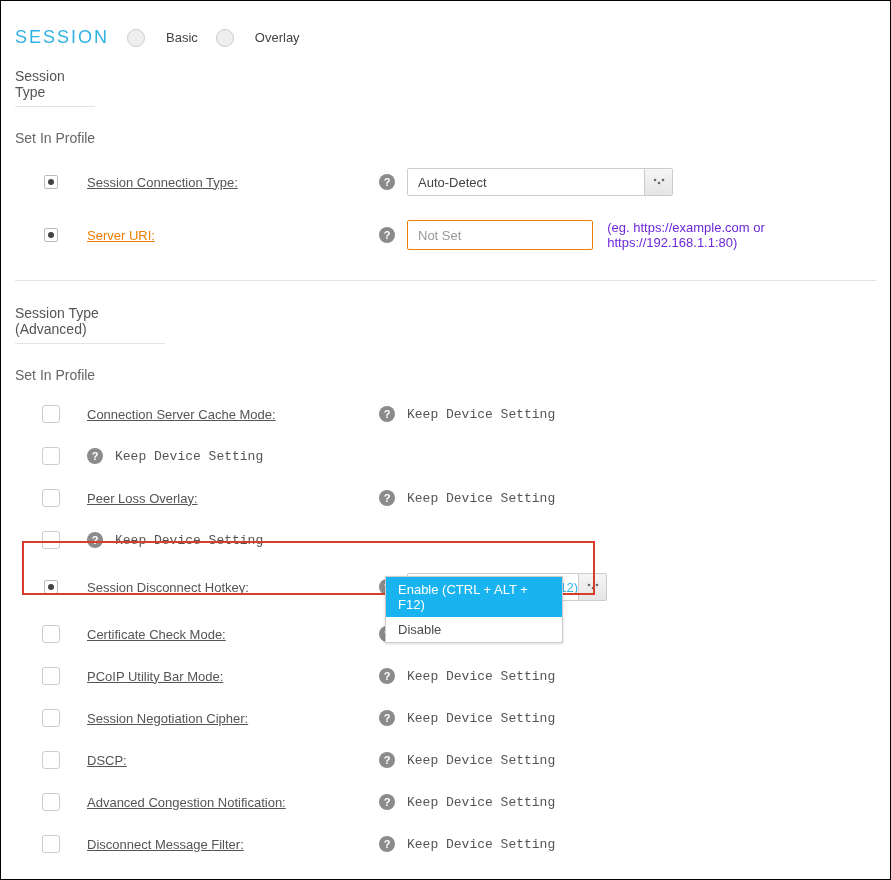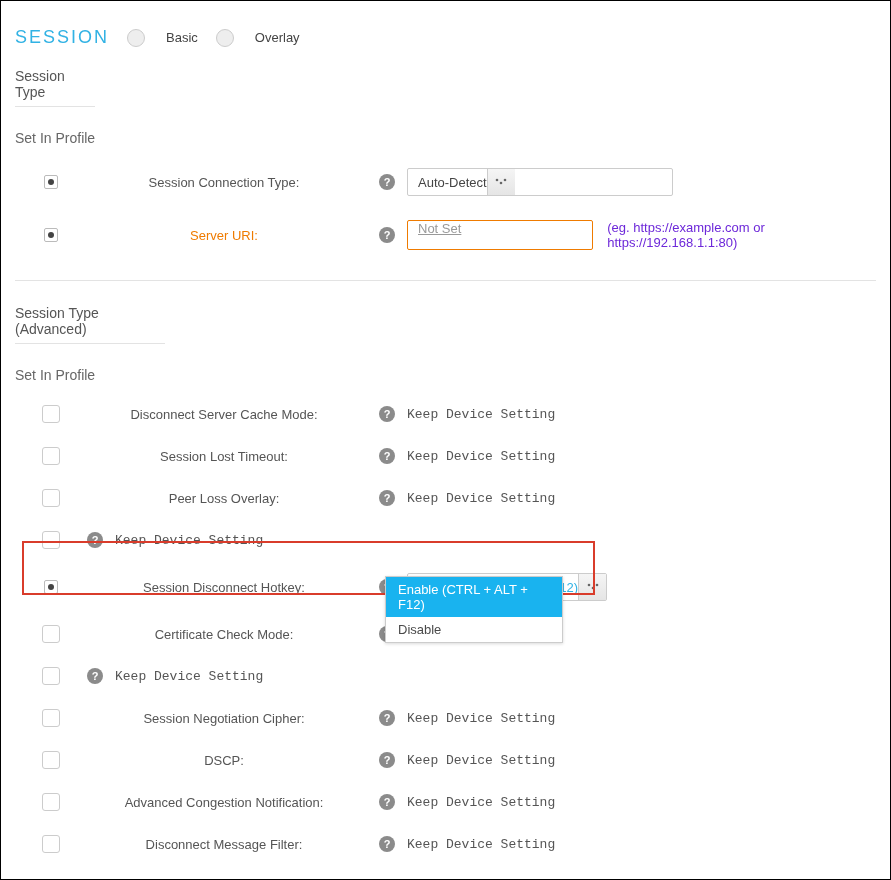--- a/index.html
+++ b/index.html
@@ -47,60 +47,60 @@
   .section-title.wider{ width:150px; }
   .sub-title { font-size:14px; color:#666; margin:8px 0 10px 0; }
   .divider { border-top:1px solid #e3e3e3; margin:10px 14px; }
 
   .row {
     display:flex; align-items:center;
     padding:12px 0;
     position:relative;
   }
   .col-check { width:72px; display:flex; justify-content:center; }
-  .col-label { width:292px; text-align:center; padding-right:18px; color:#555;}
+  .col-label { width:292px; text-align:left; padding-right:18px; color:#555;text-decoration:underline;}
   .col-help { width:28px; display:flex; justify-content:flex-start; }
   .col-value { flex:1; display:flex; align-items:center; gap:14px; }
 
   .row.orange .col-label { color:#ef7b00; }
 
   .radio-small {
     width:14px;height:14px;border:1px solid #bbb;border-radius:2px;
     display:flex;align-items:center;justify-content:center;background:#fff;
   }
   .radio-small .dot{ width:6px;height:6px;border-radius:50%;background:#444; }
   .checkbox {
     width:18px;height:18px;border:1px solid #ccc;border-radius:3px;background:#fff;
   }
   .help-icon {
     width:16px;height:16px;border-radius:50%;
     background:#8b8b8b;color:#fff;font-size:11px;font-weight:bold;
     display:flex;align-items:center;justify-content:center;
     cursor:pointer;
   }
   .select {
-    display:flex;align-items:center;justify-content:flex-start;
+    display:flex;align-items:center;justify-content:space-between;
     border:1px solid #ccc;border-radius:2px;background:#fff;
     height:28px;padding:0 0 0 10px;font-size:13px;color:#444;
     min-width:266px;
   }
   .select.highlight span.sel-text{ color:#31b2e4; }
   .select.narrow{ min-width:186px; }
   .select .caret-box{
     width:28px;height:26px;border-left:1px solid #ccc;
     background:linear-gradient(#f5f5f5,#e5e5e5);
     display:flex;align-items:center;justify-content:center;
   }
   .caret-icon{
     display:block;
   }
   .text-input{
     border:1px solid #ef7b00;border-radius:2px;height:30px;
     width:200px;padding:0 10px;color:#999;font-size:13px;
-    display:flex;align-items:flex-start;background:#fff;text-decoration:underline;
+    display:flex;align-items:center;background:#fff;
   }
   .hint{ color:#6d28d9; font-size:13px; }
   .static-value{ color:#555;font-family:Liberation Mono, monospace; }
 
   .highlight-box{
     position:absolute;
     border:2px solid #d93c2b;
     pointer-events:none;
   }
   .dropdown{
@@ -179,33 +179,32 @@
 
 <div class="section">
   <div class="section-title wider">Session Type (Advanced)</div>
   <div class="sub-title">Set In Profile</div>
 
   <div id="adv-rows">
       <div class="row">
         <div class="col-check">
           <div class="checkbox"></div>
         </div>
-        <div class="col-label">Disconnect Server Cache Mode:</div>
-        <div class="col-help">
-          <div class="help-icon">?</div>
-        </div>
-        <div class="col-value">
-          <span class="static-value">Keep Device Setting</span>
-        </div>
-      </div>
-      <div class="row">
-        <div class="col-check">
-          <div class="checkbox"></div>
-        </div>
-        <div class="col-label">Session Lost Timeout:</div>
+        <div class="col-label">Connection Server Cache Mode:</div>
+        <div class="col-help">
+          <div class="help-icon">?</div>
+        </div>
+        <div class="col-value">
+          <span class="static-value">Keep Device Setting</span>
+        </div>
+      </div>
+      <div class="row">
+        <div class="col-check">
+          <div class="checkbox"></div>
+        </div>
         <div class="col-help">
           <div class="help-icon">?</div>
         </div>
         <div class="col-value">
           <span class="static-value">Keep Device Setting</span>
         </div>
       </div>
       <div class="row">
         <div class="col-check">
           <div class="checkbox"></div>
@@ -259,20 +258,21 @@
         <div class="col-label">Certificate Check Mode:</div>
         <div class="col-help">
           <div class="help-icon">?</div>
         </div>
         <div class="col-value"></div>
       </div>
       <div class="row">
         <div class="col-check">
           <div class="checkbox"></div>
         </div>
+        <div class="col-label">PCoIP Utility Bar Mode:</div>
         <div class="col-help">
           <div class="help-icon">?</div>
         </div>
         <div class="col-value">
           <span class="static-value">Keep Device Setting</span>
         </div>
       </div>
       <div class="row">
         <div class="col-check">
           <div class="checkbox"></div>

